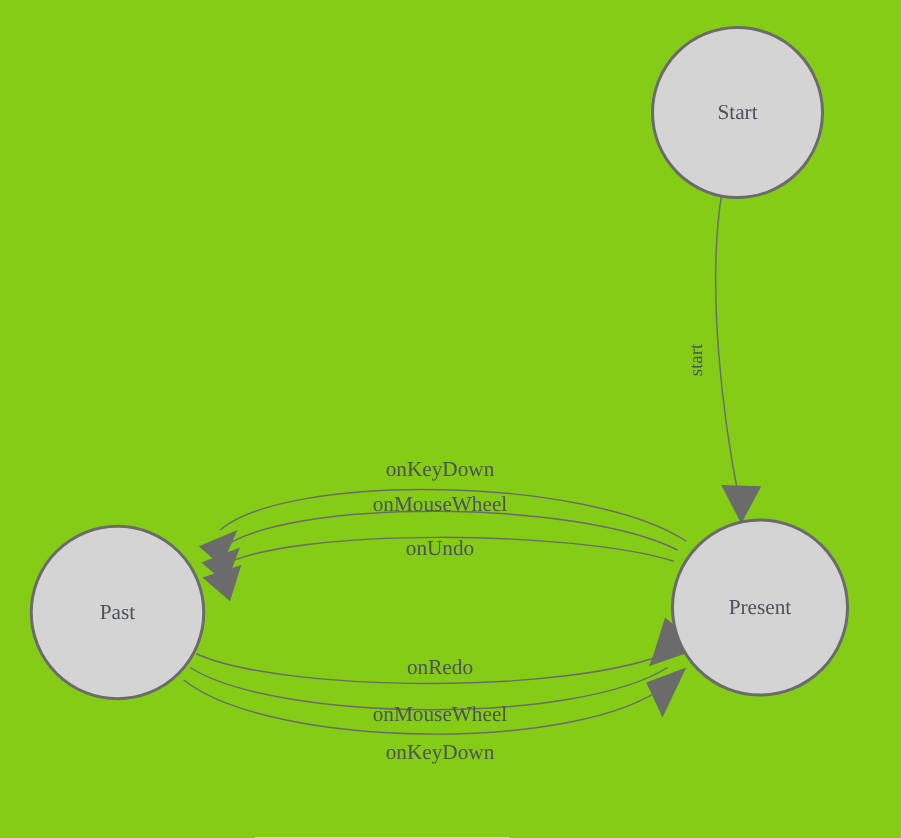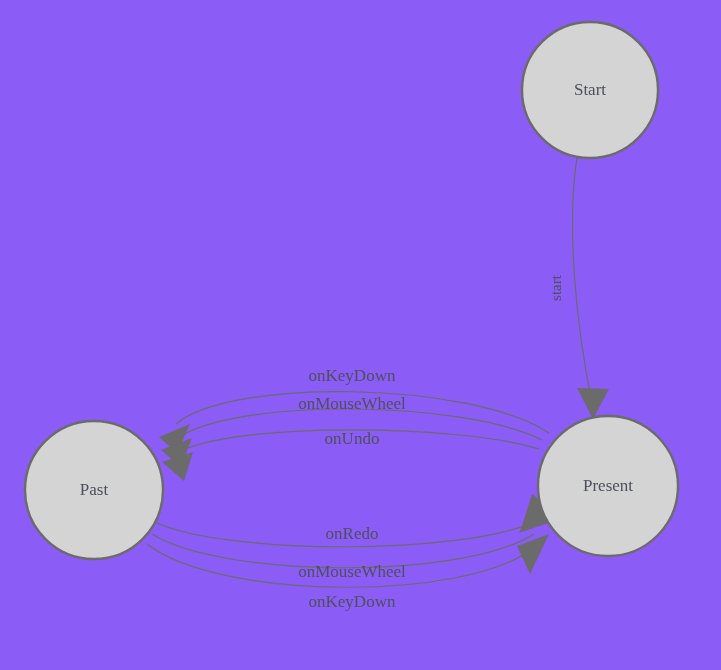--- a/index.html
+++ b/index.html
@@ -10,21 +10,21 @@
   body {
     width: 721px;
     height: 670px;
     overflow: hidden;
     font-family: "Liberation Serif", "DejaVu Serif", serif;
   }
   #diagram-root {
     position: relative;
     width: 721px;
     height: 670px;
-    background: #8b5cf6;
+    background: #84cc16;
   }
   svg#state-diagram {
     display: block;
     width: 721px;
     height: 670px;
   }
   .node-circle {
     fill: #d4d4d4;
     stroke: #6b6b6b;
     stroke-width: 2.4;

